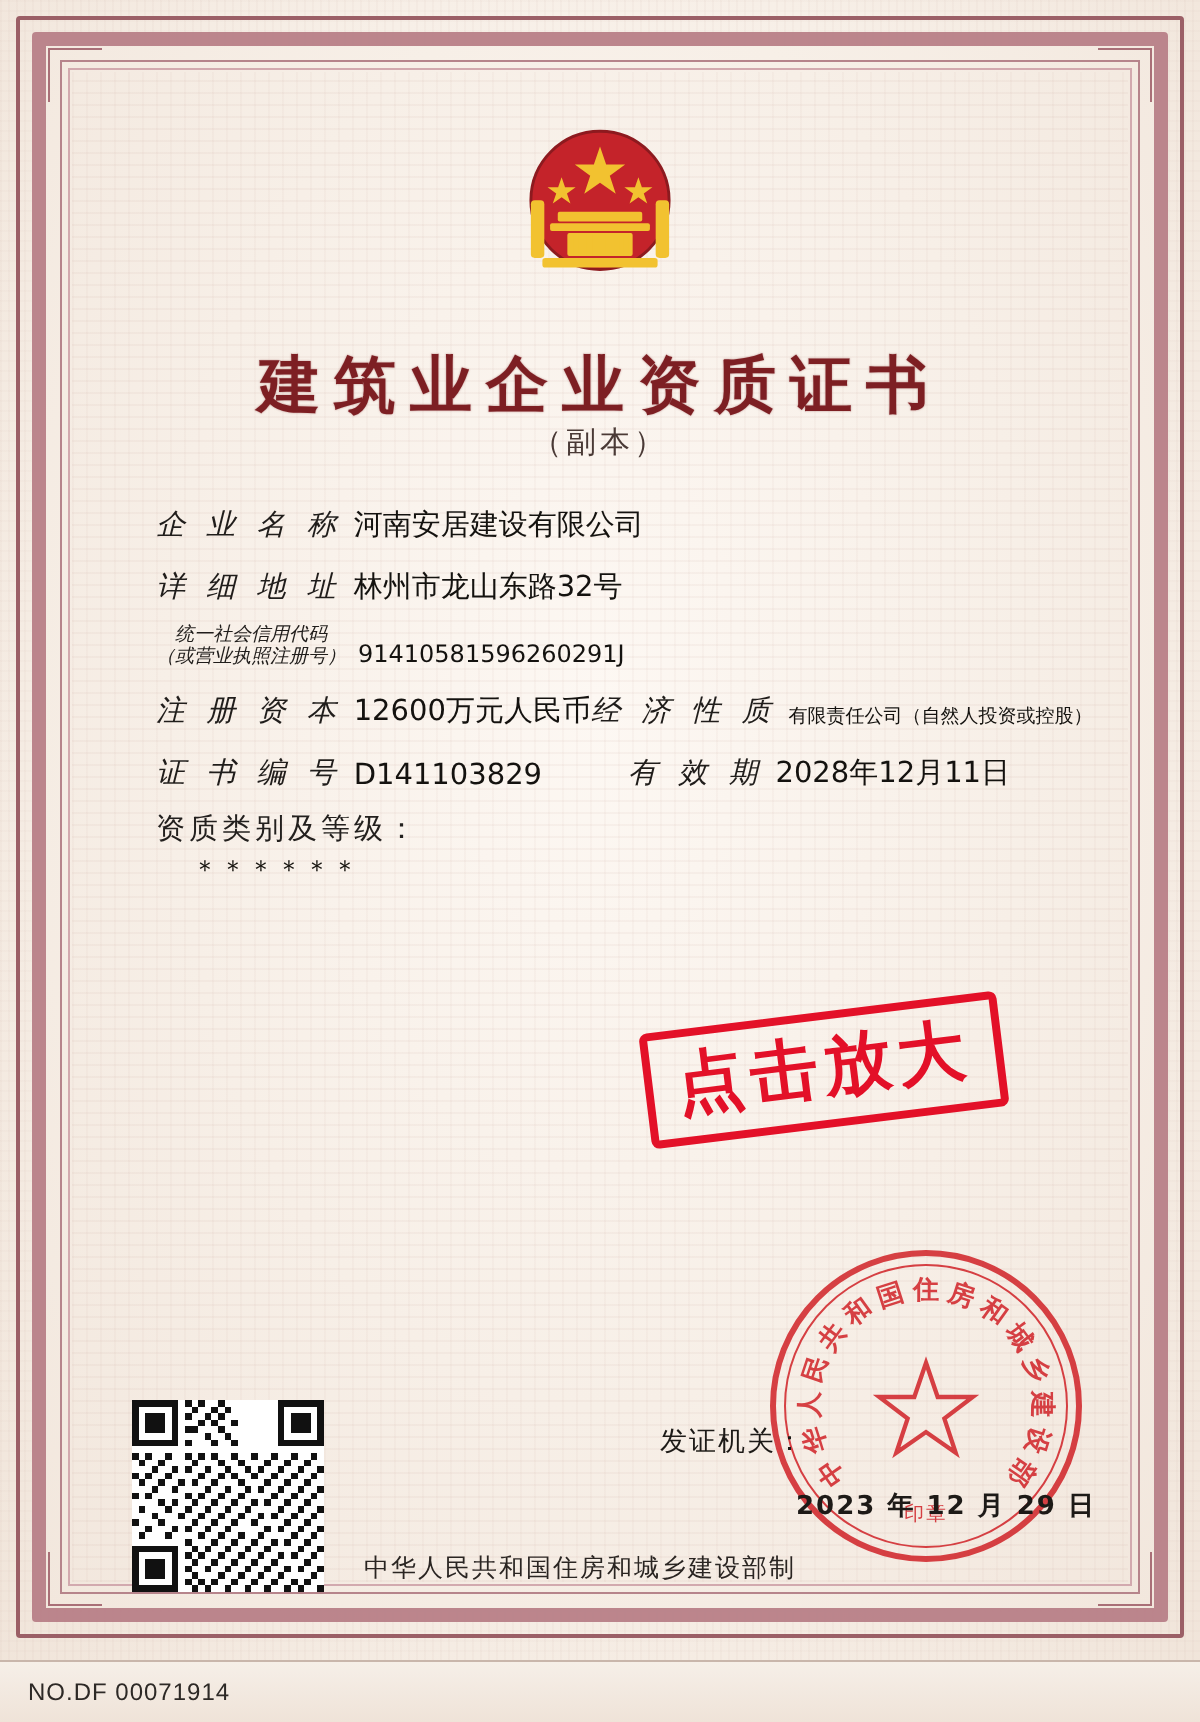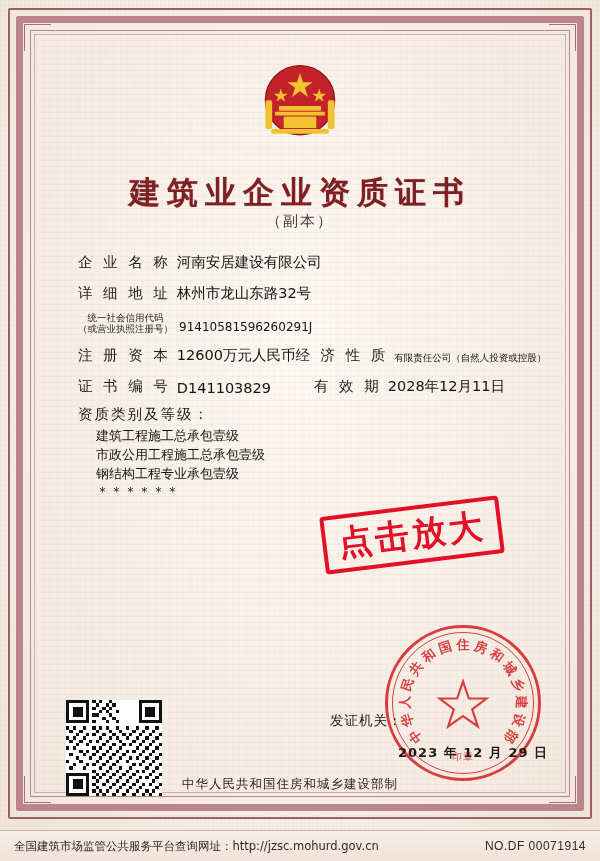--- a/index.html
+++ b/index.html
@@ -119,20 +119,21 @@
     display: flex;
     align-items: flex-end;
     margin-bottom: 9px;
     min-height: 22px;
   }
   .lbl {
     font-size: 14.5px;
     letter-spacing: 3px;
     white-space: nowrap;
     color: #201d1b;
+    font-style: italic;
   }
   .lbl.small {
     font-size: 9.5px;
     letter-spacing: 0px;
     line-height: 11px;
     text-align: center;
   }
   .val {
     font-size: 14.5px;
     margin-left: 6px;
@@ -370,25 +371,20 @@
         <span class="lbl">证 书 编 号</span>
         <span class="val">D141103829</span>
       </div>
       <div class="col-right">
         <span class="lbl">有 效 期</span>
         <span class="val">2028年12月11日</span>
       </div>
     </div>
 
     <div class="qual-head">资质类别及等级：</div>
-    <div class="qual-list">
-      <div>建筑工程施工总承包壹级</div>
-      <div>市政公用工程施工总承包壹级</div>
-      <div>钢结构工程专业承包壹级</div>
-    </div>
     <div class="stars">＊＊＊＊＊＊</div>
   </div>
 
   <div class="click-enlarge">点击放大</div>
 
   <div class="seal">
     <div class="seal-inner"></div>
     <div class="seal-star">
       <svg viewBox="0 0 60 60" width="54" height="54">
         <polygon points="30,6 36.5,25 56,25 40.2,37 46.5,56 30,44.5 13.5,56 19.8,37 4,25 23.5,25" fill="none" stroke="#cf1a20" stroke-width="2.4"></polygon>
@@ -631,17 +627,16 @@
         <rect x="17" y="28" width="1" height="1"></rect>
           <rect x="20" y="28" width="1" height="1"></rect>
           <rect x="23" y="28" width="1" height="1"></rect>
         <rect x="25" y="28" width="1" height="1"></rect>
           <rect x="28" y="28" width="1" height="1"></rect>
       </g>
     </svg>
   </div>
 
   <div class="footer">
-    <span>全国建筑市场监管公共服务平台查询网址：http://jzsc.mohurd.gov.cn</span>
     <span class="no">NO.DF 00071914</span>
   </div>
 
 </div>
 
 </body></html>

